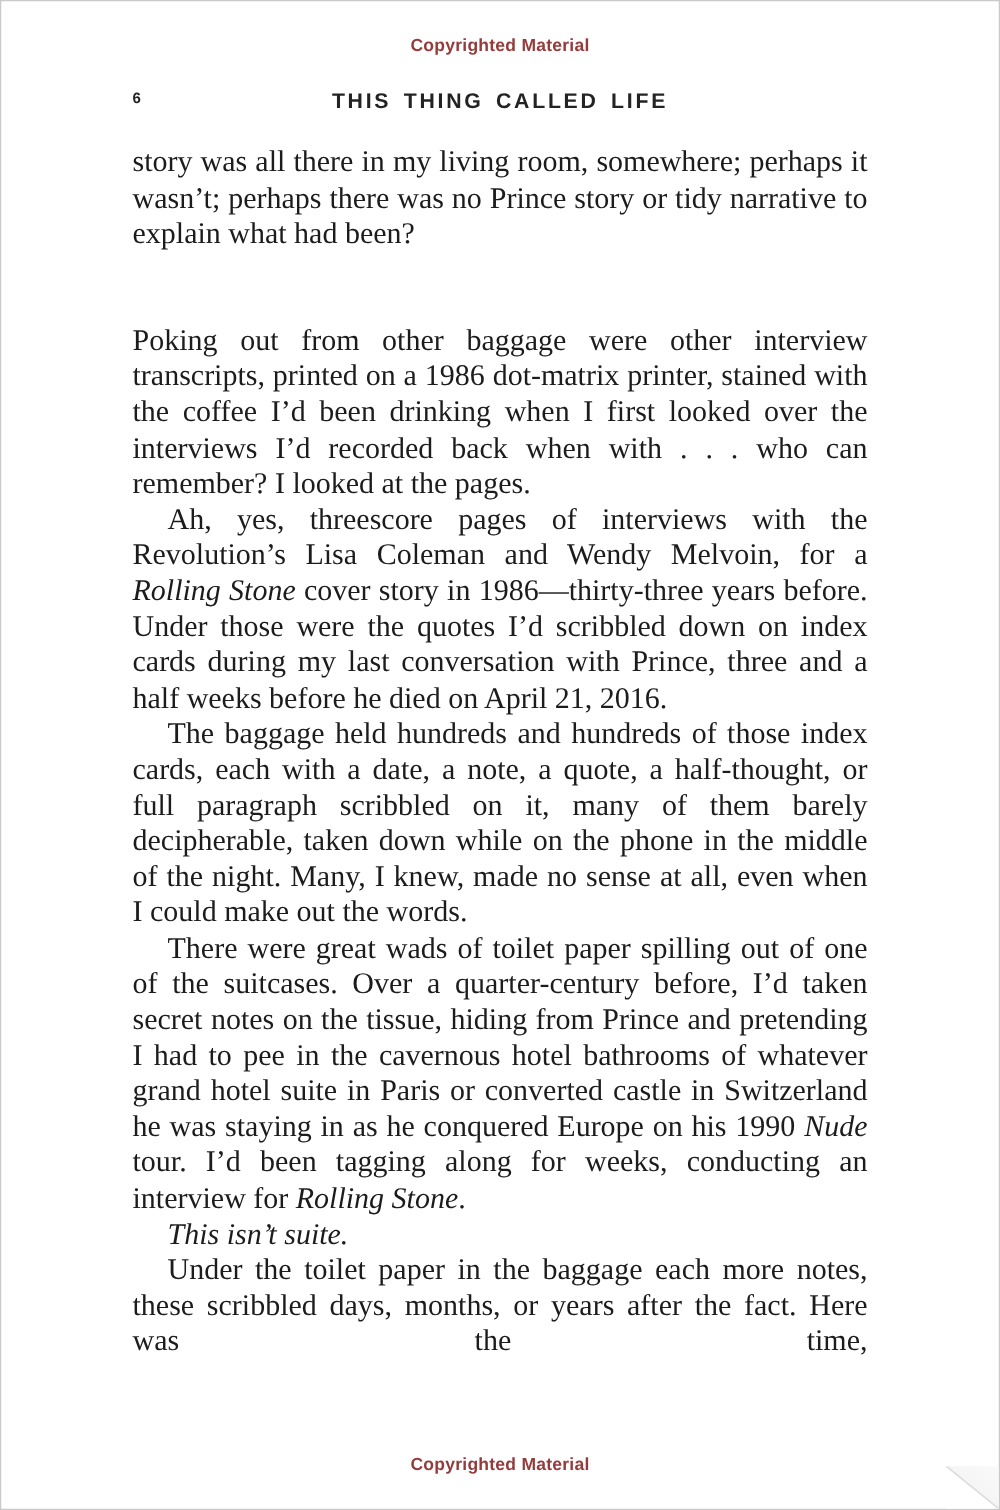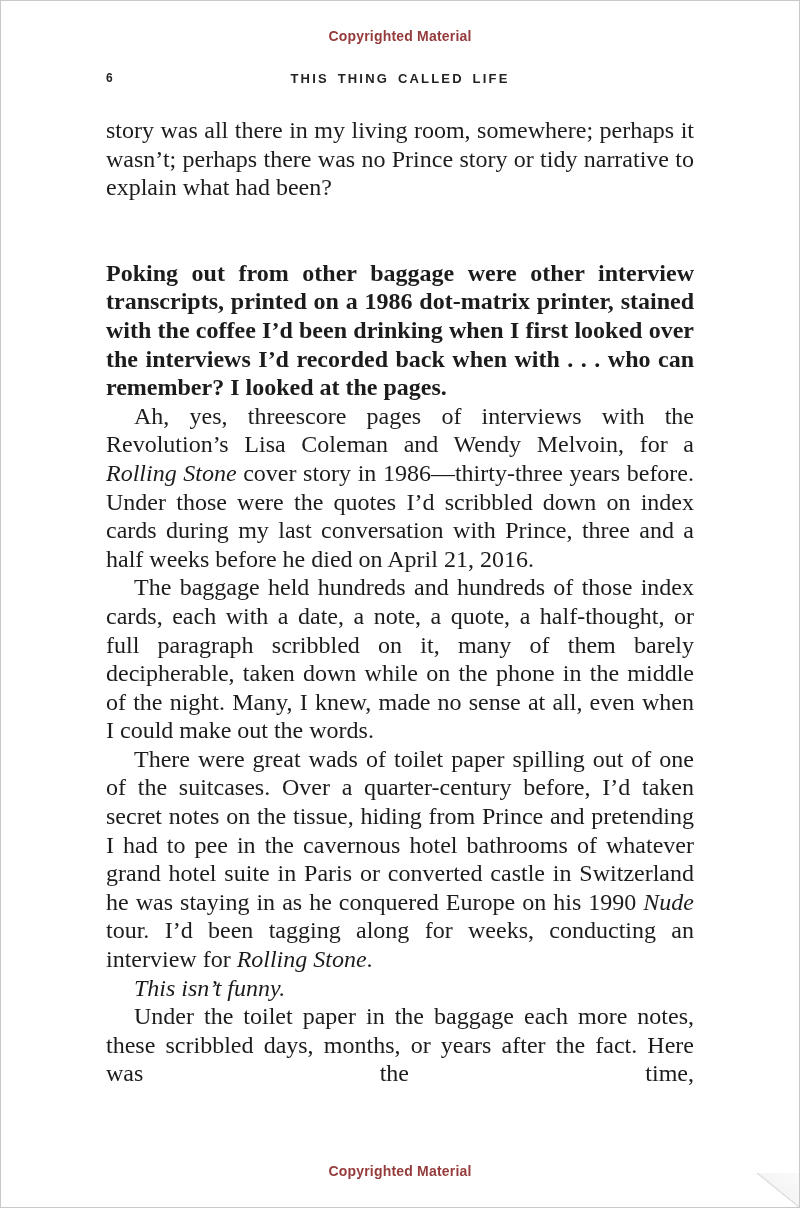--- a/index.html
+++ b/index.html
@@ -34,35 +34,35 @@
   .page-num {
     position: absolute;
     left: 105px;
     top: 0;
     font-size: 12px;
     letter-spacing: 0.5px;
   }
   .running-header {
     display: block;
     text-align: center;
-    font-size: 13px;
+    font-size: 17px;
     letter-spacing: 2.2px;
     word-spacing: 3px;
   }
   .body-text {
     margin: 30px 105px 0 105px;
     font-size: 24px;
     line-height: 28.6px;
     color: #1c1c1c;
     text-align: justify;
     hyphens: none;
   }
   .para { text-indent: 0; }
   .para.indent { text-indent: 28px; }
-  .para.section-break { margin-top: 57px; font-weight: bold; }
+  .para.section-break { margin-top: 57px; }
   .para.justify-last { text-align-last: justify; }
   .italic { font-style: italic; }
   .corner-fold {
     position: absolute;
     right: 0;
     bottom: 0;
     width: 42px;
     height: 34px;
     background: linear-gradient(to top right, #ffffff 48%, #d6d6d6 50%, #f5f5f5 52%, #fafafa 100%);
   }
@@ -78,21 +78,21 @@
     <span class="page-num">6</span>
     <span class="running-header">THIS THING CALLED LIFE</span>
   </div>
 
   <div class="body-text" id="body-text">
       <p class="para"><span>story was all there in my living room, somewhere; perhaps it wasn’t; perhaps there was no Prince story or tidy narrative to explain what had been?</span></p>
       <p class="para section-break"><span>Poking out from other baggage were other interview transcripts, printed on a 1986 dot-matrix printer, stained with the coffee I’d been drinking when I first looked over the interviews I’d recorded back when with . . . who can remember? I looked at the pages.</span></p>
       <p class="para indent"><span>Ah, yes, threescore pages of interviews with the Revolution’s Lisa Coleman and Wendy Melvoin, for a </span><span class="italic">Rolling Stone</span><span> cover story in 1986—thirty-three years before. Under those were the quotes I’d scribbled down on index cards during my last conversation with Prince, three and a half weeks before he died on April 21, 2016.</span></p>
       <p class="para indent"><span>The baggage held hundreds and hundreds of those index cards, each with a date, a note, a quote, a half-thought, or full paragraph scribbled on it, many of them barely decipherable, taken down while on the phone in the middle of the night. Many, I knew, made no sense at all, even when I could make out the words.</span></p>
       <p class="para indent"><span>There were great wads of toilet paper spilling out of one of the suitcases. Over a quarter-century before, I’d taken secret notes on the tissue, hiding from Prince and pretending I had to pee in the cavernous hotel bathrooms of whatever grand hotel suite in Paris or converted castle in Switzerland he was staying in as he conquered Europe on his 1990 </span><span class="italic">Nude</span><span> tour. I’d been tagging along for weeks, conducting an interview for </span><span class="italic">Rolling Stone</span><span>.</span></p>
-      <p class="para indent"><span class="italic">This isn’t funny.</span></p>
+      <p class="para indent"><span class="italic">This isn’t suite.</span></p>
       <p class="para indent justify-last"><span>Under the toilet paper in the baggage each more notes, these scribbled days, months, or years after the fact. Here was the time,</span></p>
     </div>
 
   <div class="copyright bottom">Copyrighted Material</div>
 
   <div class="corner-fold"></div>
 
 </div>
 
 </body></html>

